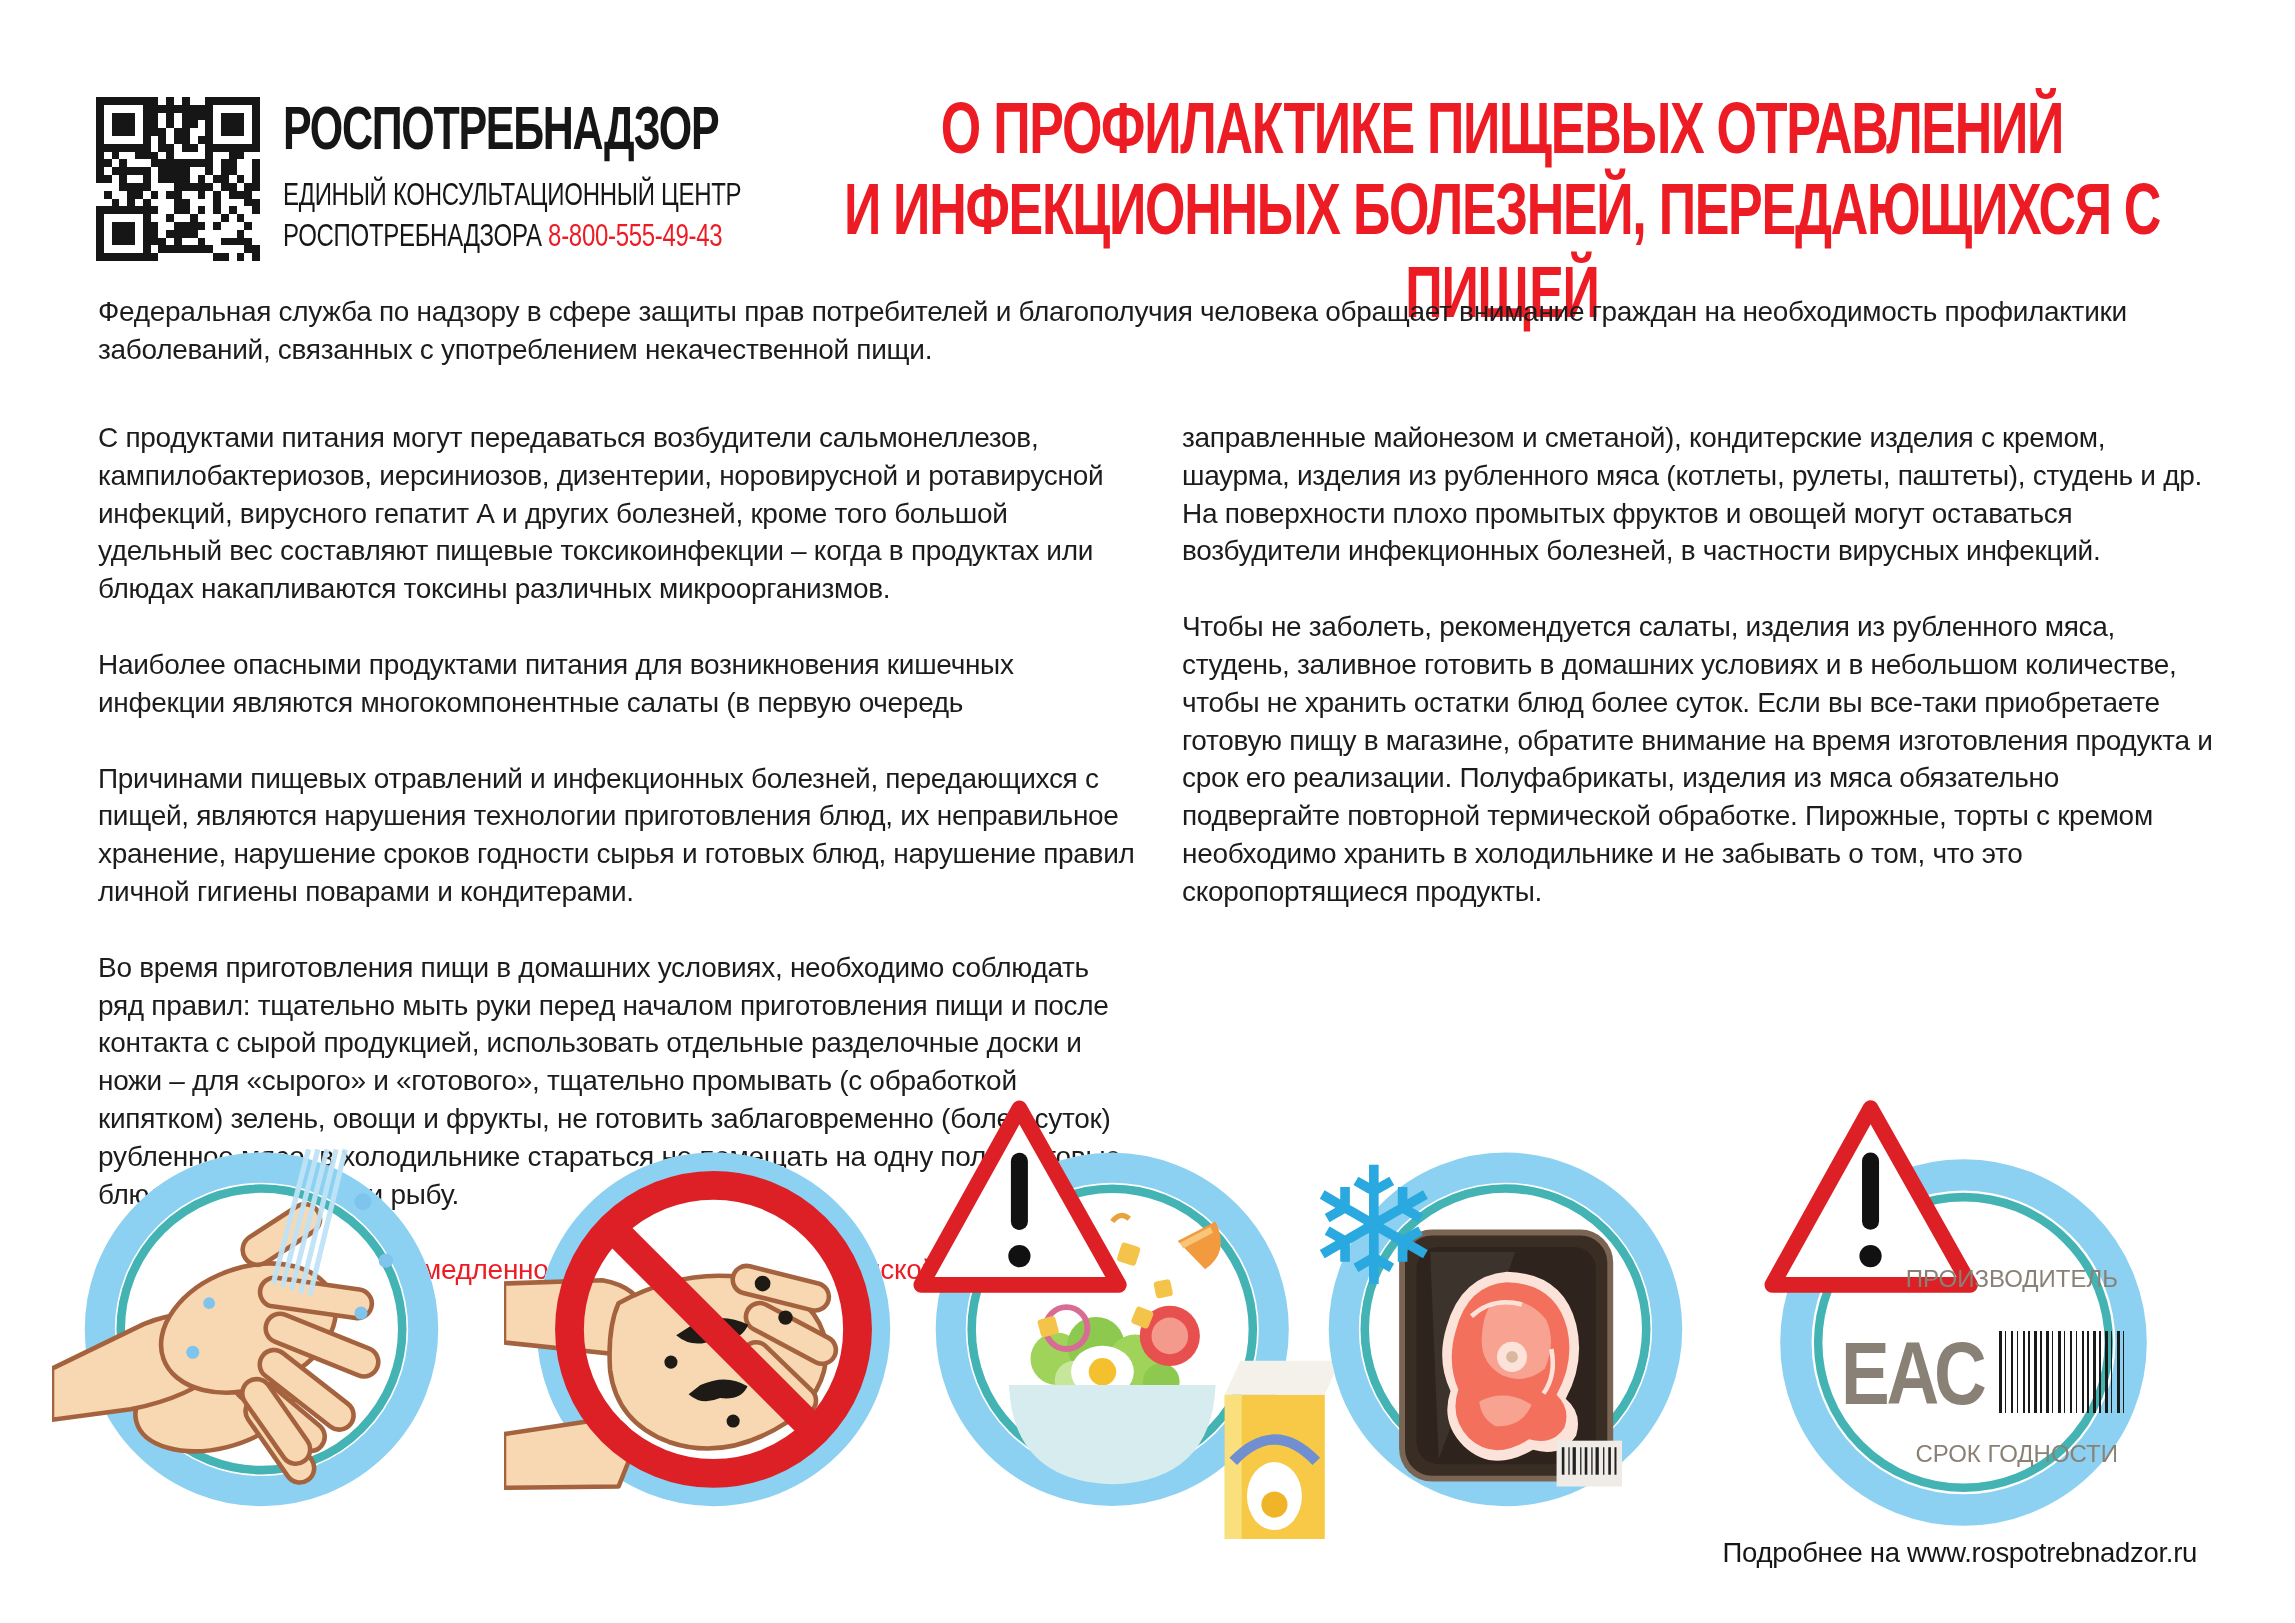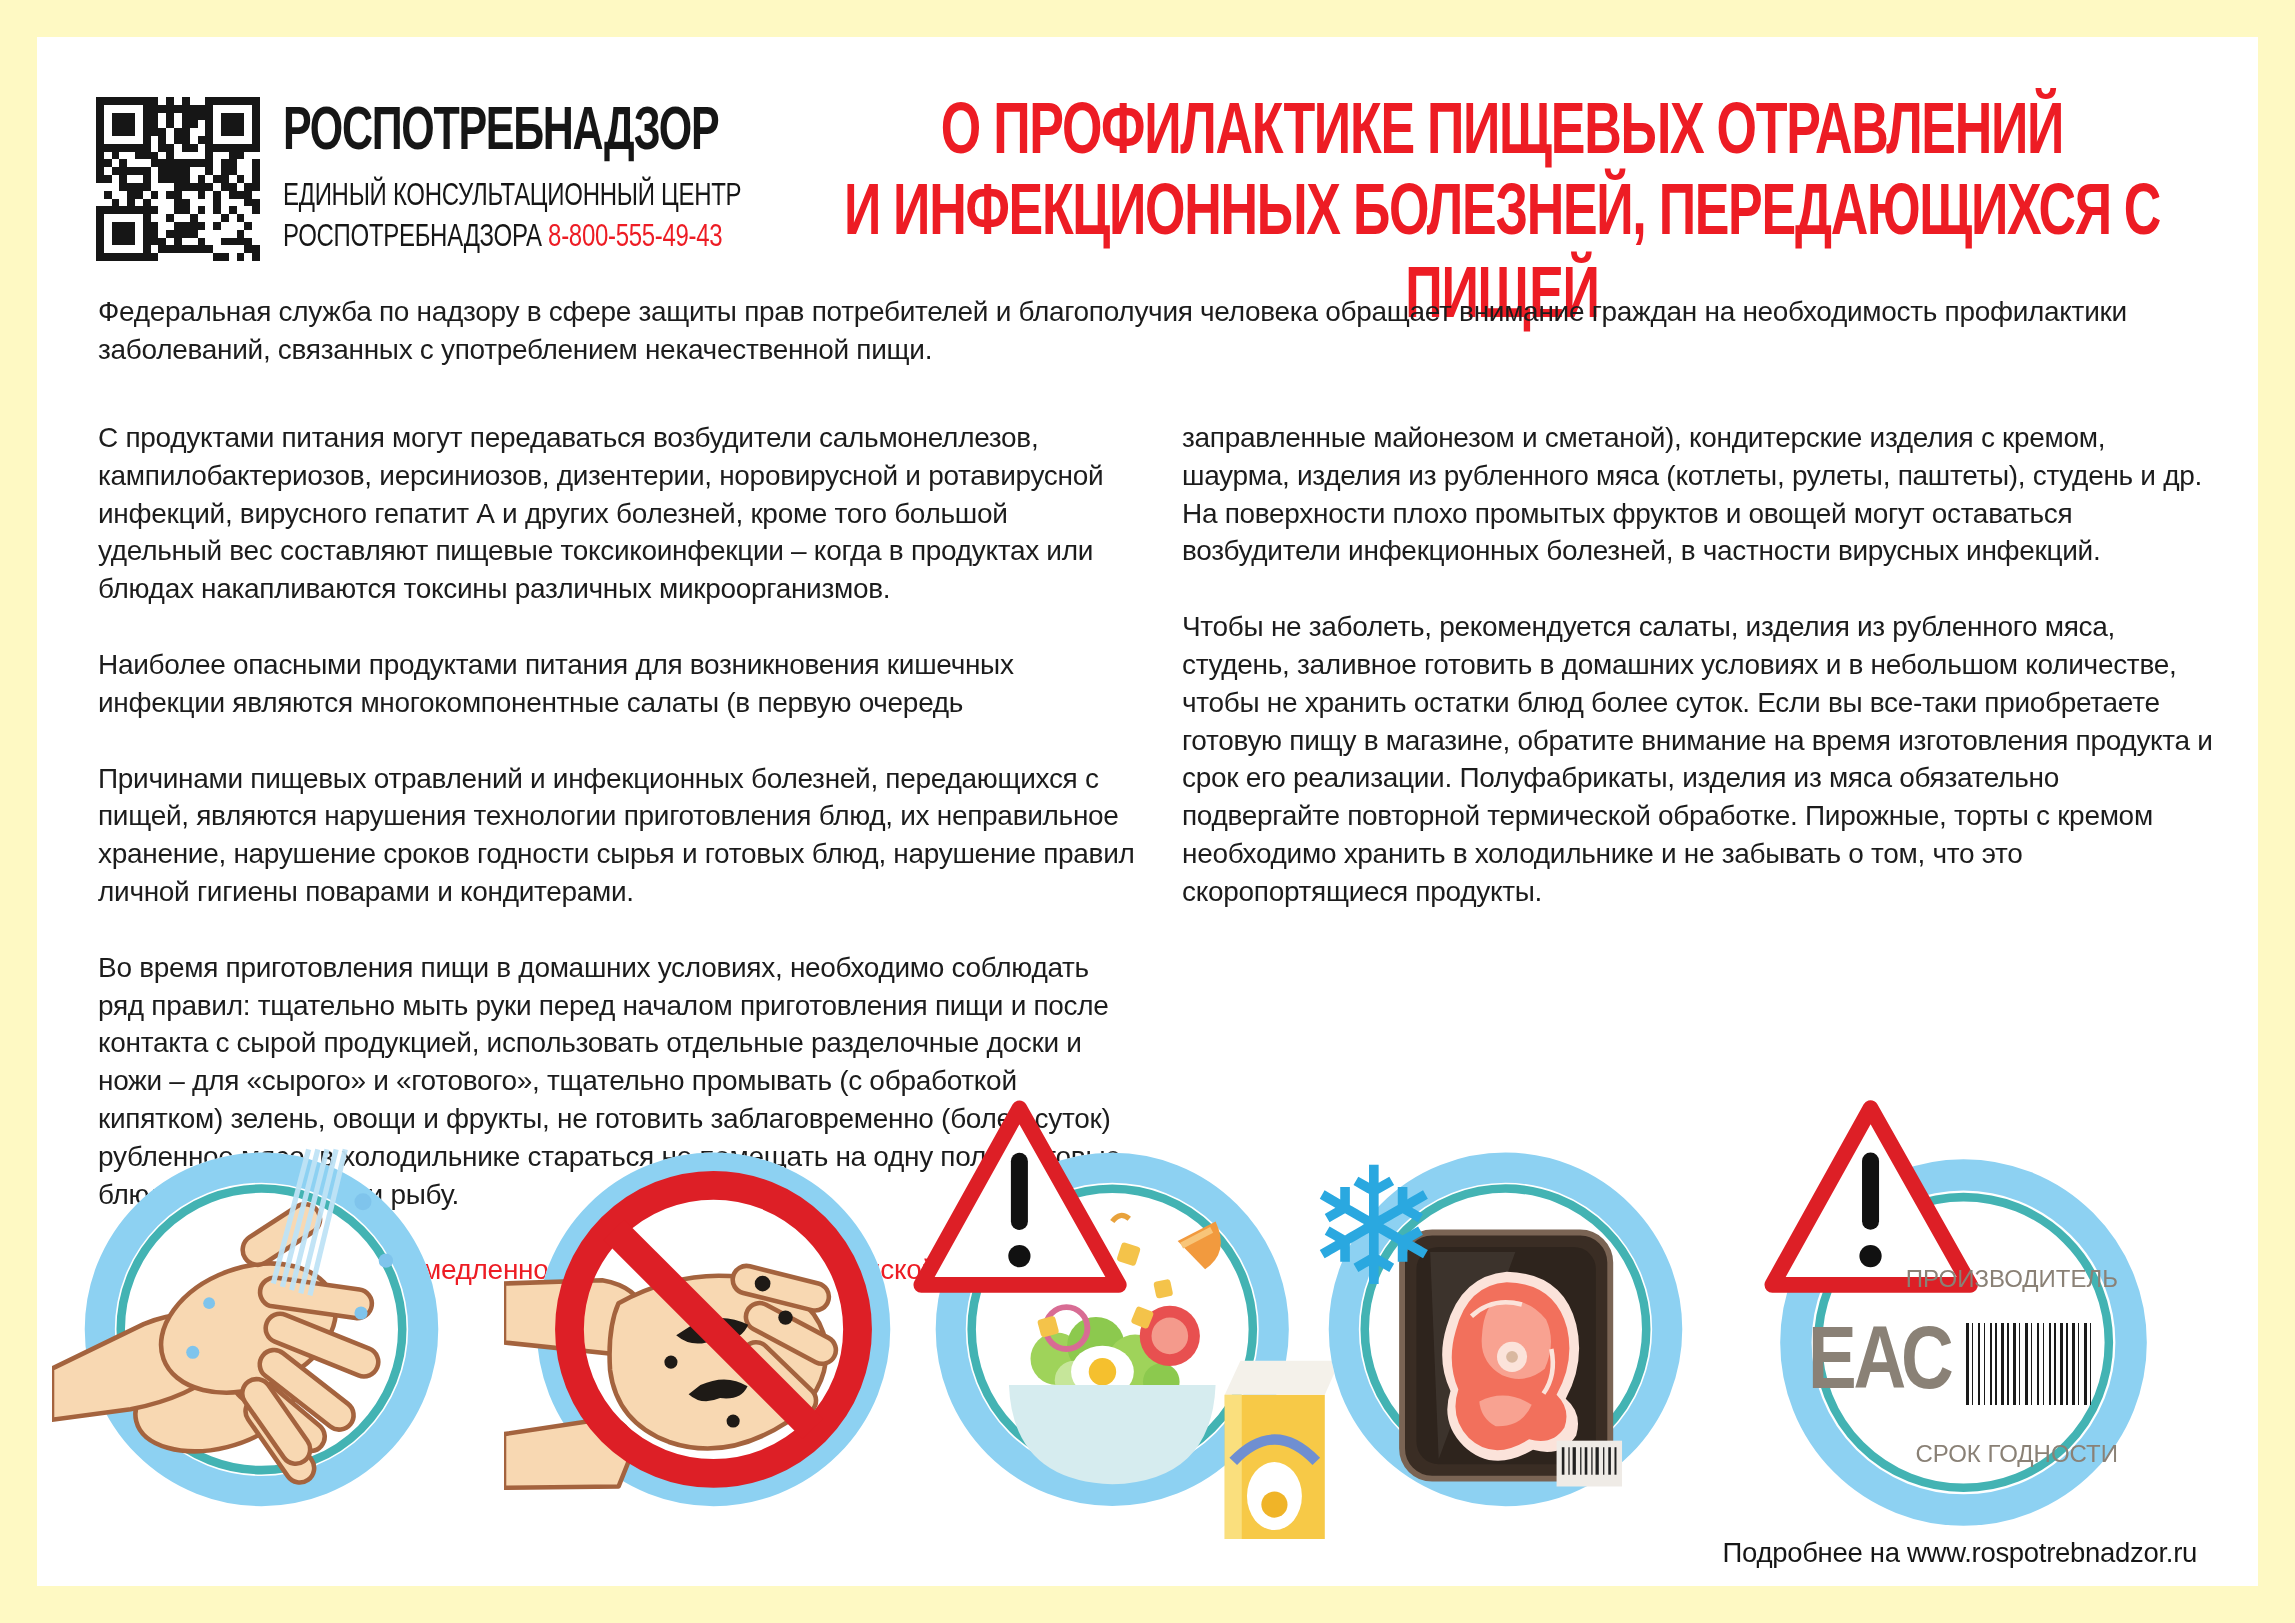--- a/index.html
+++ b/index.html
@@ -1,18 +1,18 @@
 <!DOCTYPE html>
 <html lang="ru" style="font-size:10.5px"><head>
 <meta charset="utf-8">
 <style>
   html,body { margin:0; padding:0; background:#e0e0e0; }
   .poster {
     position:relative; width:2295px; height:1623px;
-    background:#fef9c3; overflow:hidden;
+    background:#ffffff; overflow:hidden;
     font-family:"Liberation Sans", sans-serif; color:#1C1C1C;
   }
   .sheet { position:absolute; left:37px; top:37px; right:37px; bottom:37px; background:#ffffff; }
 
   
   .qr {
     position:absolute; left:96px; top:97px; width:164px; height:164px;
     display:grid; grid-template-columns:repeat(21,1fr); grid-template-rows:repeat(21,1fr);
   }
   .qr .qd { background:#161616; }
@@ -52,21 +52,21 @@
   #icon-4 { left:1296px; }
   #icon-5 { left:1754px; }
 
   
   .label-top, .label-bottom {
     position:absolute; left:24px; width:340px; text-align:right;
     color:#8A8176; font-size:24px; letter-spacing:0; white-space:nowrap;
   }
   .label-top { top:178px; }
   .label-bottom { top:353px; }
-  .eac-row { position:absolute; left:54px; top:236px; width:288px; height:98px; display:flex; gap:16px; }
+  .eac-row { position:absolute; left:87px; top:236px; width:288px; height:98px; display:flex; align-items:center; gap:16px; }
   .eac { font-size:73px; font-weight:bold; color:#8A8176; letter-spacing:-3.3px; transform:scaleY(1.22); line-height:1; }
   .barcode {
     width:160px; height:82px;
     background:repeating-linear-gradient(90deg,#1a1a1a 0 2.6px,transparent 2.6px 5.9px,#1a1a1a 5.9px 7.2px,transparent 7.2px 11.8px);
   }
 
   .footer { position:absolute; right:98px; top:1537px; font-size:27.5px; letter-spacing:-0.3px; color:#161616; }
 </style>
 </head>
 <body>

